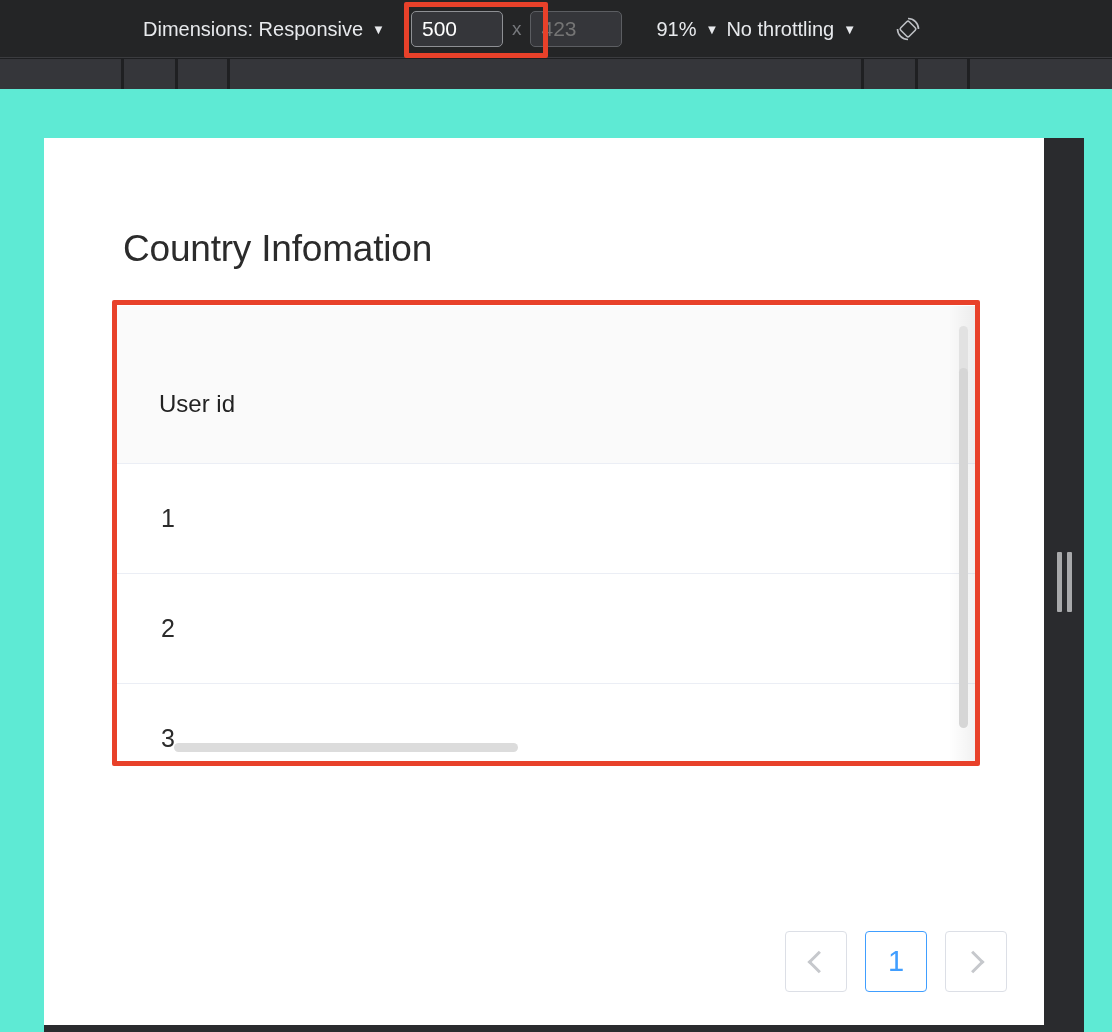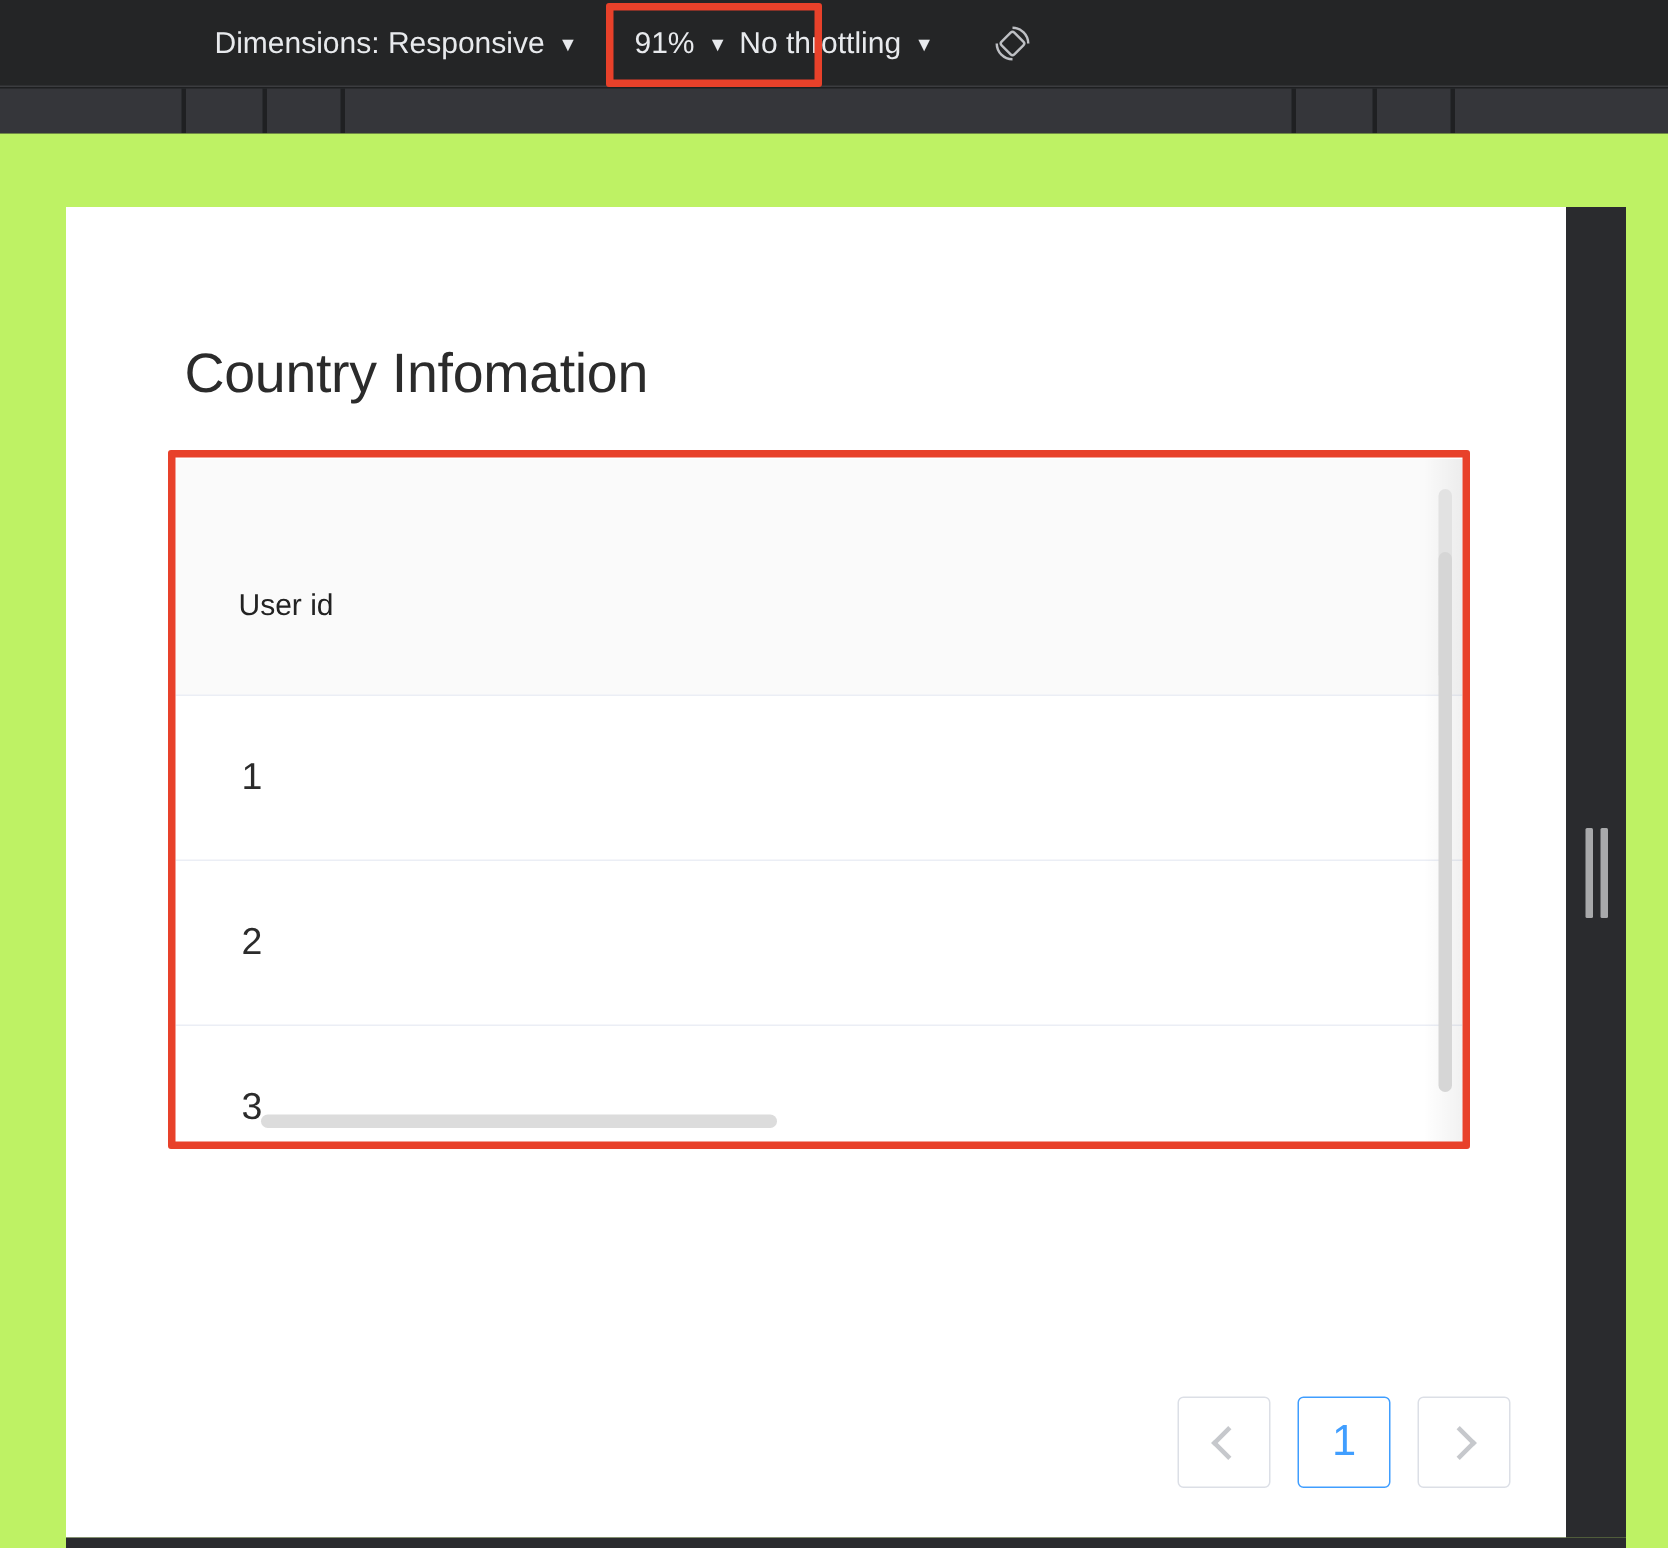--- a/index.html
+++ b/index.html
@@ -123,21 +123,21 @@
     left: 0; top: 89px;
     width: 1112px; height: 14px;
     background: linear-gradient(180deg, #1c1d1f 0%, #1e1f21 100%);
   }
 
   
   .device-stage {
     position: absolute;
     left: 0; top: 89px;
     width: 1112px; height: 943px;
-    background: #bef264;
+    background: #5eead4;
     padding-left: 48px;
   }
 
   .viewport {
     position: absolute;
     left: 44px; top: 49px;
     width: 1000px; height: 887px;
     background: #ffffff;
     overflow: hidden;
   }
@@ -197,21 +197,21 @@
 
   .tbl-head {
     height: 158px;
     background: #fafafa;
     border-bottom: 1px solid #ebeef5;
     display: flex;
     align-items: center;
     padding-left: 42px;
   }
   .tbl-head .th {
-    font-size: 20px;
+    font-size: 24px;
     color: #222222;
     font-weight: 400;
     margin-top: 39px;
   }
 
   .tbl-row {
     height: 110px;
     border-bottom: 1px solid #ebeef5;
     display: flex;
     align-items: center;
@@ -316,20 +316,25 @@
 <div id="root">
 
   <div class="device-toolbar">
     <div class="dt-spacer-left"></div>
 
     <div class="dt-item clickable">
       <span>Dimensions: Responsive</span>
       <span class="caret">▼</span>
     </div>
 
+    <div class="dim-group">
+      <input class="dim-input" type="text" value="500" style="">
+      <span class="dim-x">x</span>
+      <input class="dim-input placeholder-only" type="text" placeholder="423" style="">
+    </div>
 
     <div class="dt-item clickable zoom-item">
       <span>91%</span>
       <span class="caret">▼</span>
     </div>
 
     <div class="dt-item clickable throttle-item">
       <span>No throttling</span>
       <span class="caret">▼</span>
     </div>

